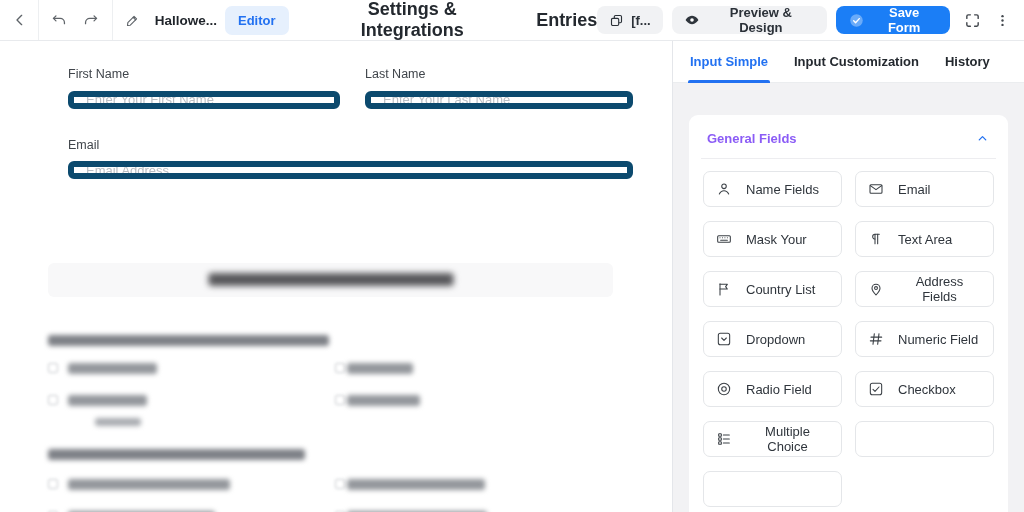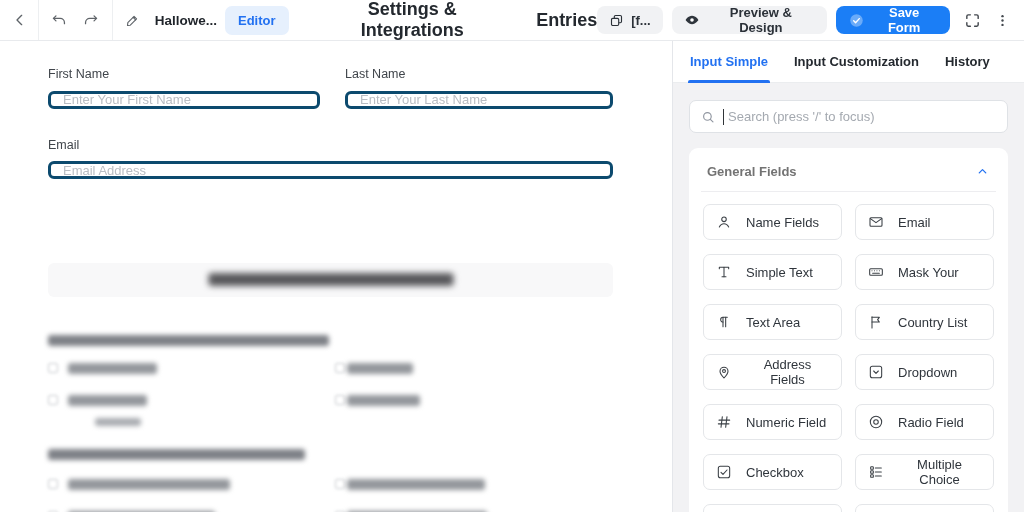--- a/index.html
+++ b/index.html
@@ -24,25 +24,25 @@
         border-radius:7px;border:none}
   .tb-tab{font-size:18px;font-weight:700;color:#24292f;background:none;border:none;padding:0}
   .tb-right{margin-left:auto;display:flex;align-items:center;gap:9px}
   .gbtn{background:#f1f2f4;border:none;border-radius:8px;height:28px;display:flex;align-items:center;
         gap:7px;padding:0 12px;font-size:13px;font-weight:600;color:#2b3138}
   .save{background:#1b7ef6;color:#fff;border:none;border-radius:8px;height:28px;display:flex;
         align-items:center;gap:7px;padding:0 13px;font-size:13px;font-weight:700}
 
   
   .main{position:absolute;left:0;top:41px;width:672px;bottom:0;background:#fff}
-  .fe{padding:26px 0 0 48px}
+  .fe{padding:26px 0 0 68px}
   .frow{display:flex;gap:25px}
   .fcol1{width:272px}.fcol2{width:268px}
   .flabel{font-size:12.5px;color:#40454b;margin-bottom:9px}
-  .finput{width:100%;height:18px;border:3px solid #0c4a6e;border-radius:6px;padding:0 12px;
+  .finput{width:100%;height:18px;border:6px solid #0c4a6e;border-radius:6px;padding:0 12px;
           font-size:13px;color:#14532d;background:#fff;outline:none;font-family:inherit}
   .finput::placeholder{color:#b9bdc3}
   .erow{margin-top:29px;width:565px}
 
   
   .redacted{position:absolute;left:48px;top:222px;width:565px;height:290px}
   .rband{position:absolute;left:0;top:0;width:565px;height:34px;background:#f8f8f9;border-radius:6px}
   .rbar{position:absolute;height:11px;border-radius:3px;background:#94979c;filter:blur(2.5px)}
   .rhead{top:10px;left:50%;transform:translateX(-50%);width:245px;height:13px;background:#57575a;
          filter:blur(3px)}
@@ -65,21 +65,21 @@
   .search{height:33px;background:#fff;border:1px solid #dfe2e6;border-radius:7px;display:flex;
           align-items:center;padding:0 11px;gap:8px;color:#9096a0}
   .caret{width:1px;height:16px;background:#303438;animation:blink 1.1s step-end infinite}
   @keyframes blink{50%{opacity:0}}
   .search input{border:none;outline:none;flex:1;font-size:13px;background:transparent;
                 font-family:inherit;color:#24292f;margin-left:-6px}
   .search input::placeholder{color:#a4a9b0}
   .card{margin-top:15px;background:#fff;border-radius:9px;padding:14px;height:460px}
   .card-head{display:flex;align-items:center;justify-content:space-between;padding:0 3px 0 4px;
              height:18px}
-  .card-title{color:#737373;font-size:13px;font-weight:700}
+  .card-title{color:#8b5cf6;font-size:13px;font-weight:700}
   .chev{background:none;border:none;padding:0;width:18px;height:18px;display:flex;align-items:center;
         justify-content:center;color:#2271f1}
   .card-hr{border:none;border-top:1px solid #ededf0;margin:11px -2px 0}
   .fgrid{display:grid;grid-template-columns:1fr 1fr;gap:14px 13px;margin-top:12px}
   .fbtn{height:36px;background:#fff;border:1px solid #e4e6e9;border-radius:7px;display:flex;
         align-items:center;gap:14px;padding:0 12px;font-size:13px;font-weight:500;color:#2f353c}
   .fico{width:16px;height:16px;color:#3b4046;flex:none}
   .fico svg{width:16px;height:16px}
 </style>
 </head>
@@ -226,30 +226,20 @@
   </div>
 </div>
 
 <div class="sidebar">
   <div class="stabs">
     <button class="stab active">Input Simple</button>
     <button class="stab">Input Customization</button>
     <button class="stab">History</button>
   </div>
   <div class="sbody">
-    <div class="search">
-      <span>
-          <svg width="14" height="14" viewBox="0 0 24 24" fill="none" stroke="currentColor" stroke-width="2" stroke-linecap="round">
-            <circle cx="11" cy="11" r="6.5"></circle>
-            <path d="M16 16l4.5 4.5"></path>
-          </svg>
-        </span>
-      <span class="caret"></span>
-      <input placeholder="Search (press '/' to focus)" style="">
-    </div>
 
     <div class="card">
       <div class="card-head">
         <span class="card-title">General Fields</span>
         <button class="chev">
           <span>
               <svg width="13" height="13" viewBox="0 0 24 24" fill="none" stroke="currentColor" stroke-width="2.4" stroke-linecap="round" stroke-linejoin="round">
                 <path d="M6 14.5l6-6 6 6"></path>
               </svg>
             </span>
@@ -271,30 +261,20 @@
               <svg viewBox="0 0 24 24" fill="none" stroke="currentColor" stroke-width="1.6" stroke-linecap="round" stroke-linejoin="round">
                 <rect x="3" y="5.5" width="18" height="13" rx="1.5"></rect>
                 <path d="M3.5 7l8.5 6 8.5-6"></path>
               </svg>
             </span>
     <span class="flab">Email</span>
   </button>
           <button class="fbtn">
     <span class="fico">
               <svg viewBox="0 0 24 24" fill="none" stroke="currentColor" stroke-width="1.6" stroke-linecap="round" stroke-linejoin="round">
-                <path d="M5 7V5h14v2"></path>
-                <path d="M12 5v14"></path>
-                <path d="M9 19h6"></path>
-              </svg>
-            </span>
-    <span class="flab">Simple Text</span>
-  </button>
-          <button class="fbtn">
-    <span class="fico">
-              <svg viewBox="0 0 24 24" fill="none" stroke="currentColor" stroke-width="1.6" stroke-linecap="round" stroke-linejoin="round">
                 <rect x="2.5" y="7" width="19" height="10" rx="1.5"></rect>
                 <path d="M6 10.2h.01M9.7 10.2h.01M13.4 10.2h.01M17.1 10.2h.01M7 13.8h10"></path>
               </svg>
             </span>
     <span class="flab">Mask Your</span>
   </button>
           <button class="fbtn">
     <span class="fico">
               <svg viewBox="0 0 24 24" fill="none" stroke="currentColor" stroke-width="1.6" stroke-linecap="round" stroke-linejoin="round">
                 <path d="M10.5 19V5H17"></path>

